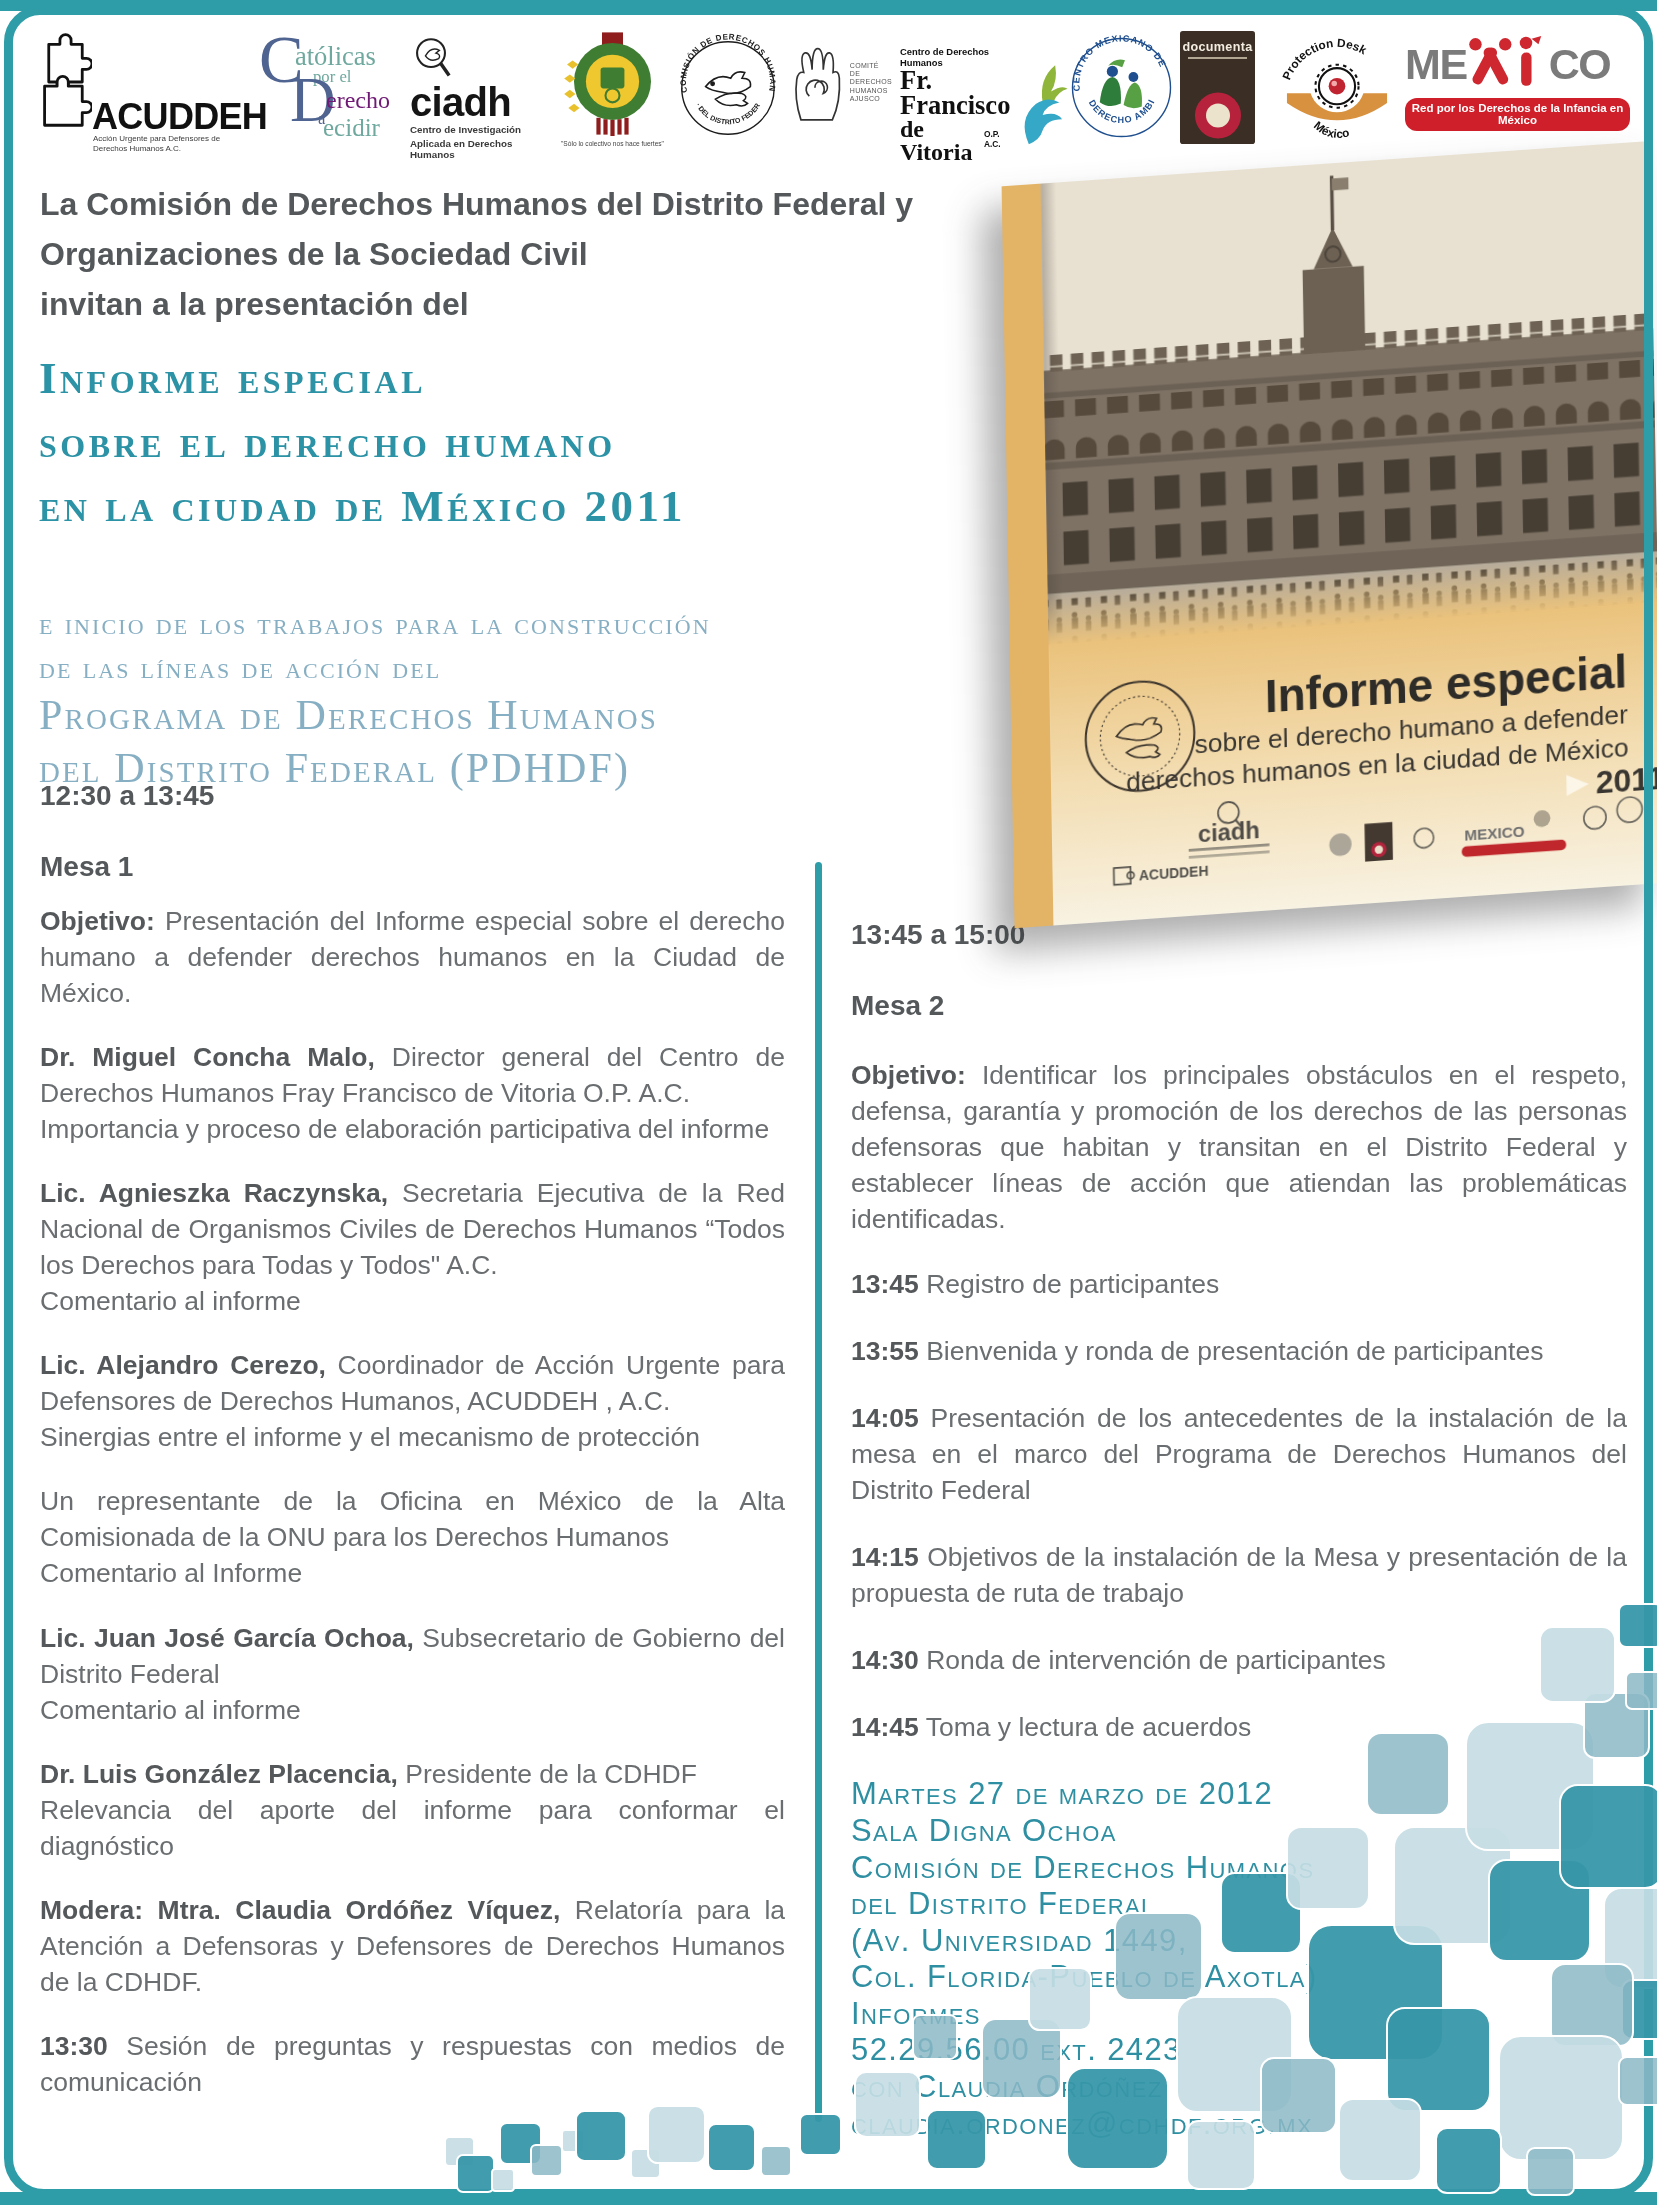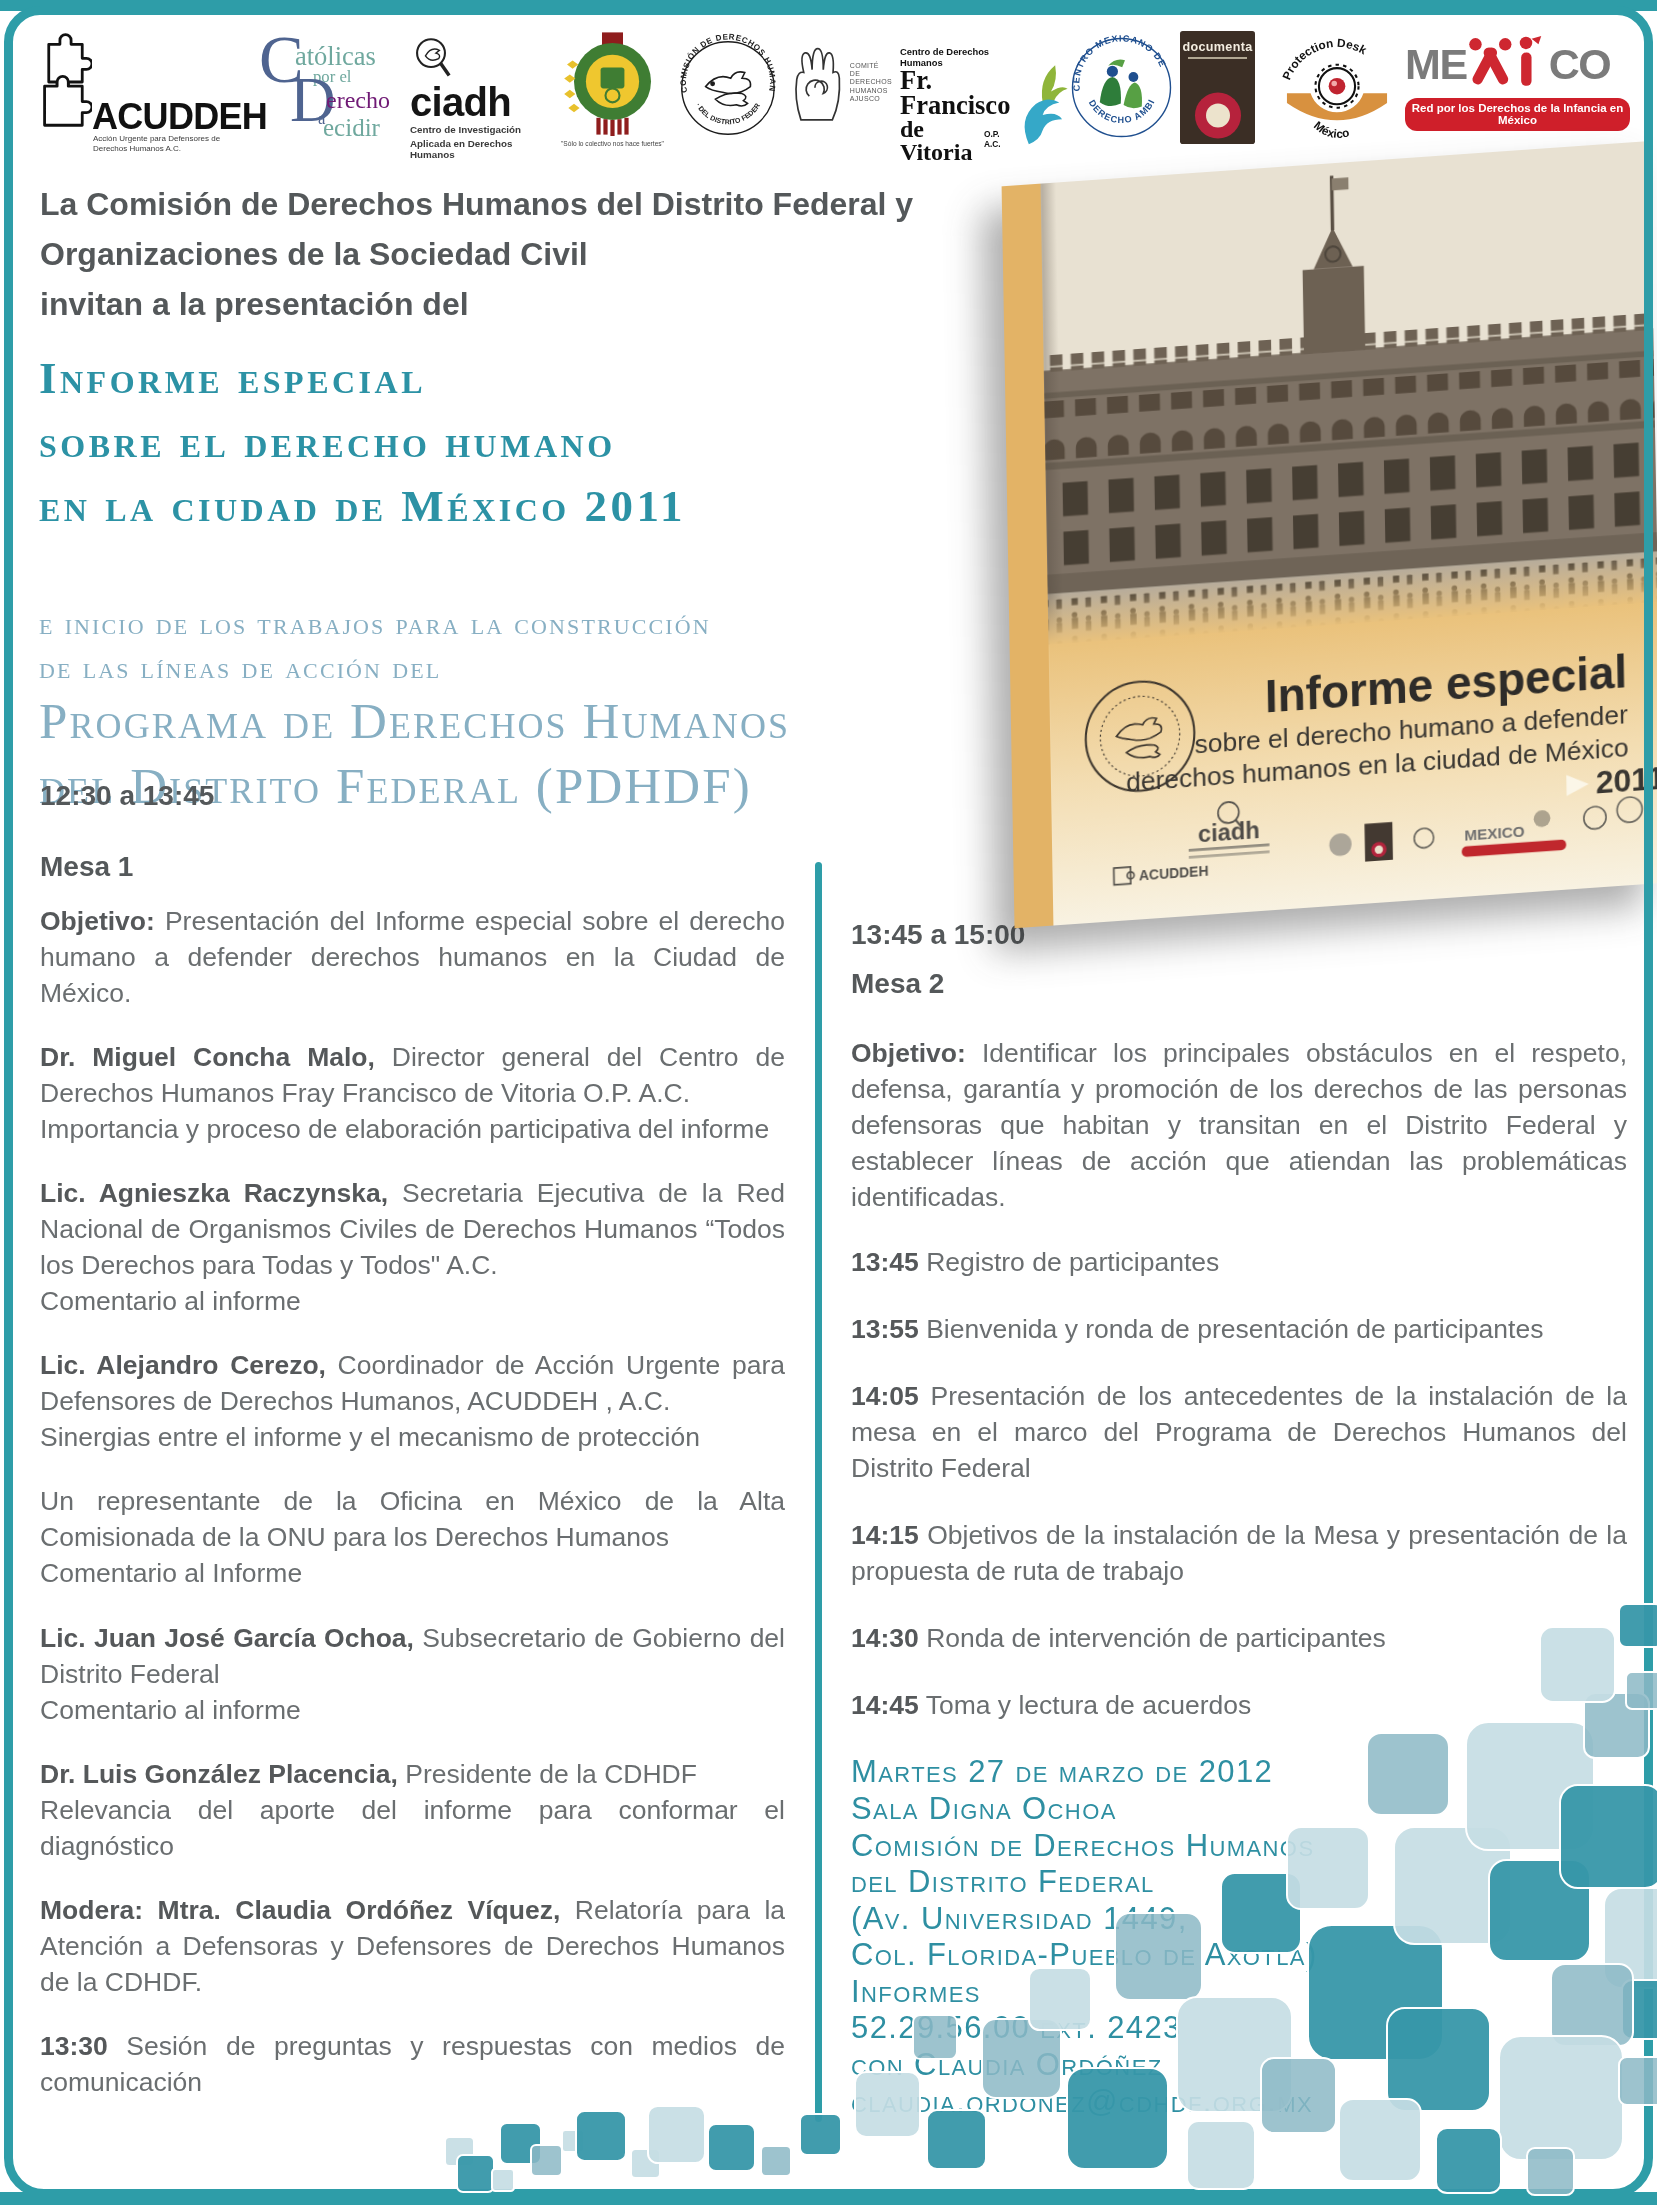--- a/index.html
+++ b/index.html
@@ -77,34 +77,34 @@
   .intro{position:absolute;left:40px;top:180px;width:879px;font-size:32px;font-weight:700;
          color:var(--text-dark);line-height:1.56;z-index:2;}
   .title{position:absolute;left:39px;top:347px;width:907px;z-index:2;
          font-family:"Liberation Serif",serif;font-variant:small-caps;font-weight:600;
          color:var(--title-teal);font-size:45px;letter-spacing:3.5px;line-height:1.42;}
   .title span{display:block;}
   .subtitle{position:absolute;left:39px;top:601px;width:907px;z-index:2;
             font-family:"Liberation Serif",serif;font-variant:small-caps;
             color:var(--subtitle-blue);}
   .subtitle .s-small{display:block;font-size:32px;letter-spacing:2.1px;line-height:1.38;}
-  .subtitle .s-large{display:block;font-size:51px;letter-spacing:2.1px;line-height:1.26;}
+  .subtitle .s-large{display:block;font-size:42px;letter-spacing:2.1px;line-height:1.26;}
 
   
   .time-label{font-size:28px;font-weight:700;color:var(--text-dark);}
   .mesa-label{font-size:28px;font-weight:700;color:var(--text-dark);}
   .left-col{position:absolute;left:40px;top:780px;width:745px;z-index:2;}
   .left-col .mesa-label{margin-top:39px;}
   .paras{margin-top:20px;}
   .body-para{font-size:26.5px;line-height:1.36;color:var(--text-gray);text-align:justify;margin-bottom:28px;}
   .body-para b{color:#55585A;}
   .divider{position:absolute;left:815px;top:862px;width:7px;height:1260px;background:var(--teal);
            border-radius:3.5px;z-index:2;}
   .right-col{position:absolute;left:851px;top:919px;width:776px;z-index:2;}
-  .right-col .mesa-label{margin-top:17px;margin-bottom:35px;}
+  .right-col .mesa-label{margin-top:39px;margin-bottom:35px;}
   .right-col .body-para{margin-bottom:29px;}
   .sched .body-para{margin-bottom:31px;}
   .venue{margin-top:9.8px;font-variant:small-caps;color:var(--venue-teal);
          font-size:31px;letter-spacing:1.4px;line-height:1.18;}
   .venue div{white-space:nowrap;}
 
   
   .book{position:absolute;right:7px;top:141px;width:650px;height:741px;z-index:3;
         transform-origin:top right;transform:rotate(-4deg) skewX(-3deg);
         filter:drop-shadow(-19.5px 22px 18px rgba(40,40,40,.38));}

